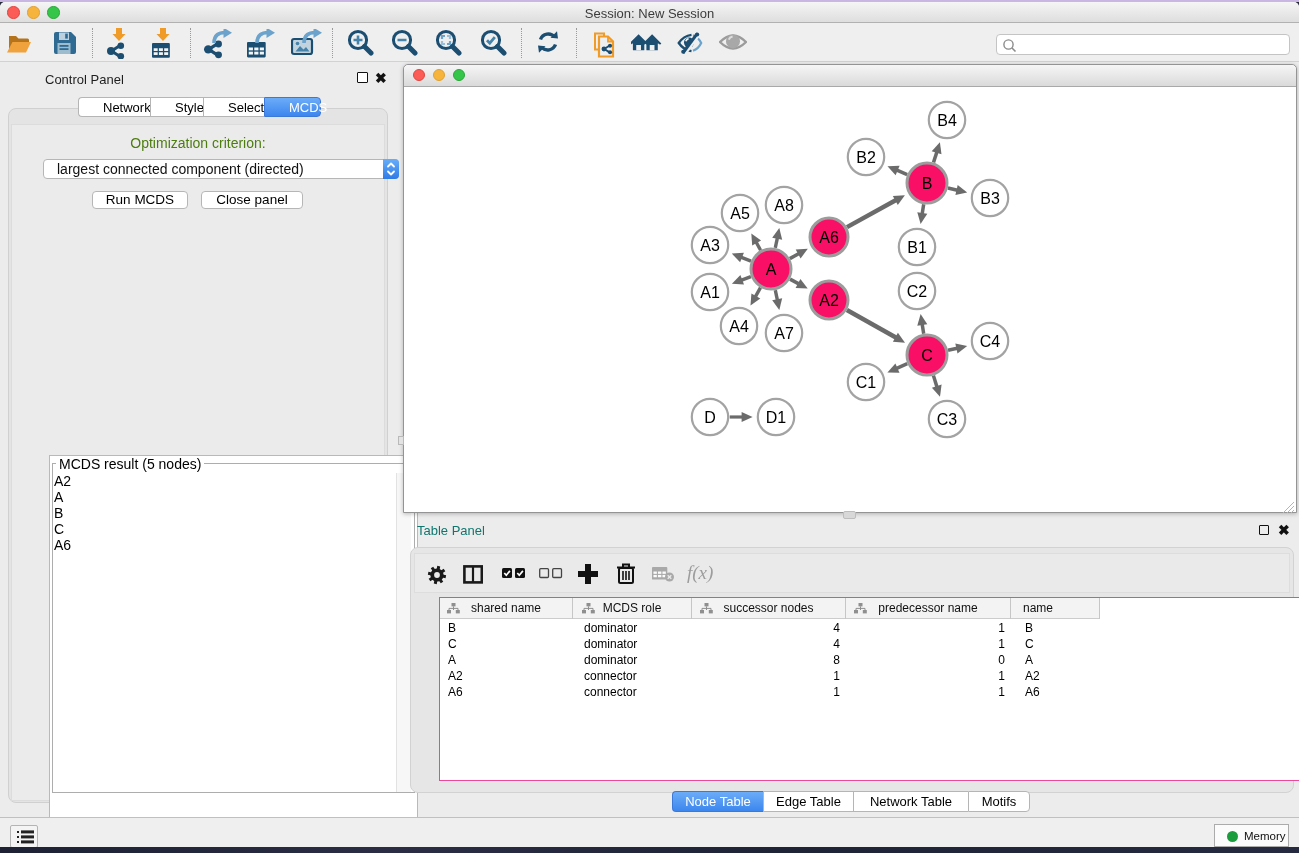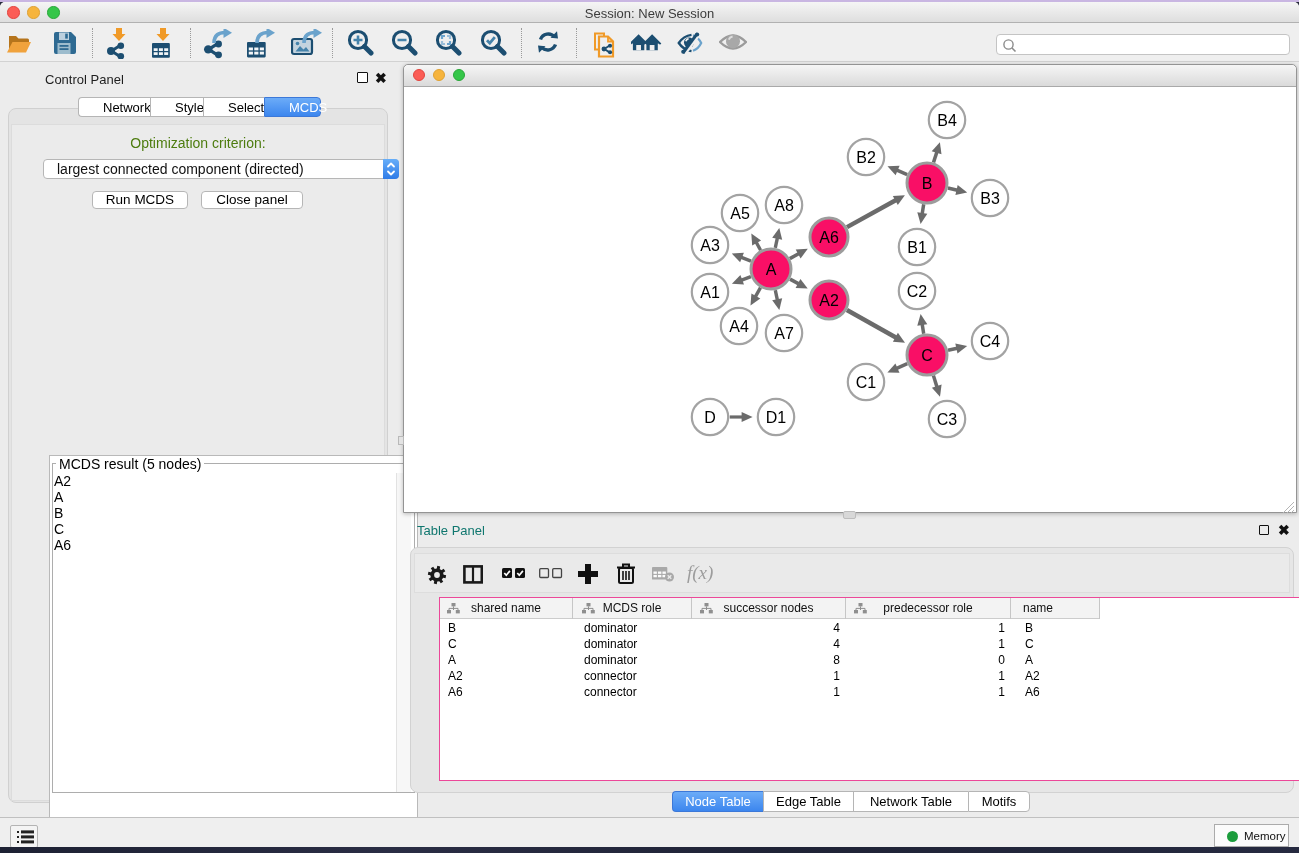--- a/index.html
+++ b/index.html
@@ -501,21 +501,21 @@
           <svg style="position:absolute;left:8px;top:5px" width="13" height="11" viewBox="0 0 13 11">
             <g fill="#8f8f8f">
               <rect x="4.5" y="0" width="4" height="3.4"></rect>
               <rect x="0" y="7" width="4" height="3.4"></rect>
               <rect x="8.8" y="7" width="4" height="3.4"></rect>
               <path d="M6.5 3.4 v2 M2 7 v-1.6 h9 V7 M6.5 4 v3" stroke="#8f8f8f" stroke-width="1" fill="none"></path>
             </g>
           </svg>
         </div>
       <div class="col" style="left:406px; width:165px;">
-          <span class="lbl">predecessor role</span>
+          <span class="lbl">predecessor name</span>
           <svg style="position:absolute;left:8px;top:5px" width="13" height="11" viewBox="0 0 13 11">
             <g fill="#8f8f8f">
               <rect x="4.5" y="0" width="4" height="3.4"></rect>
               <rect x="0" y="7" width="4" height="3.4"></rect>
               <rect x="8.8" y="7" width="4" height="3.4"></rect>
               <path d="M6.5 3.4 v2 M2 7 v-1.6 h9 V7 M6.5 4 v3" stroke="#8f8f8f" stroke-width="1" fill="none"></path>
             </g>
           </svg>
         </div>
       <div class="col" style="left:571px; width:89px;">

